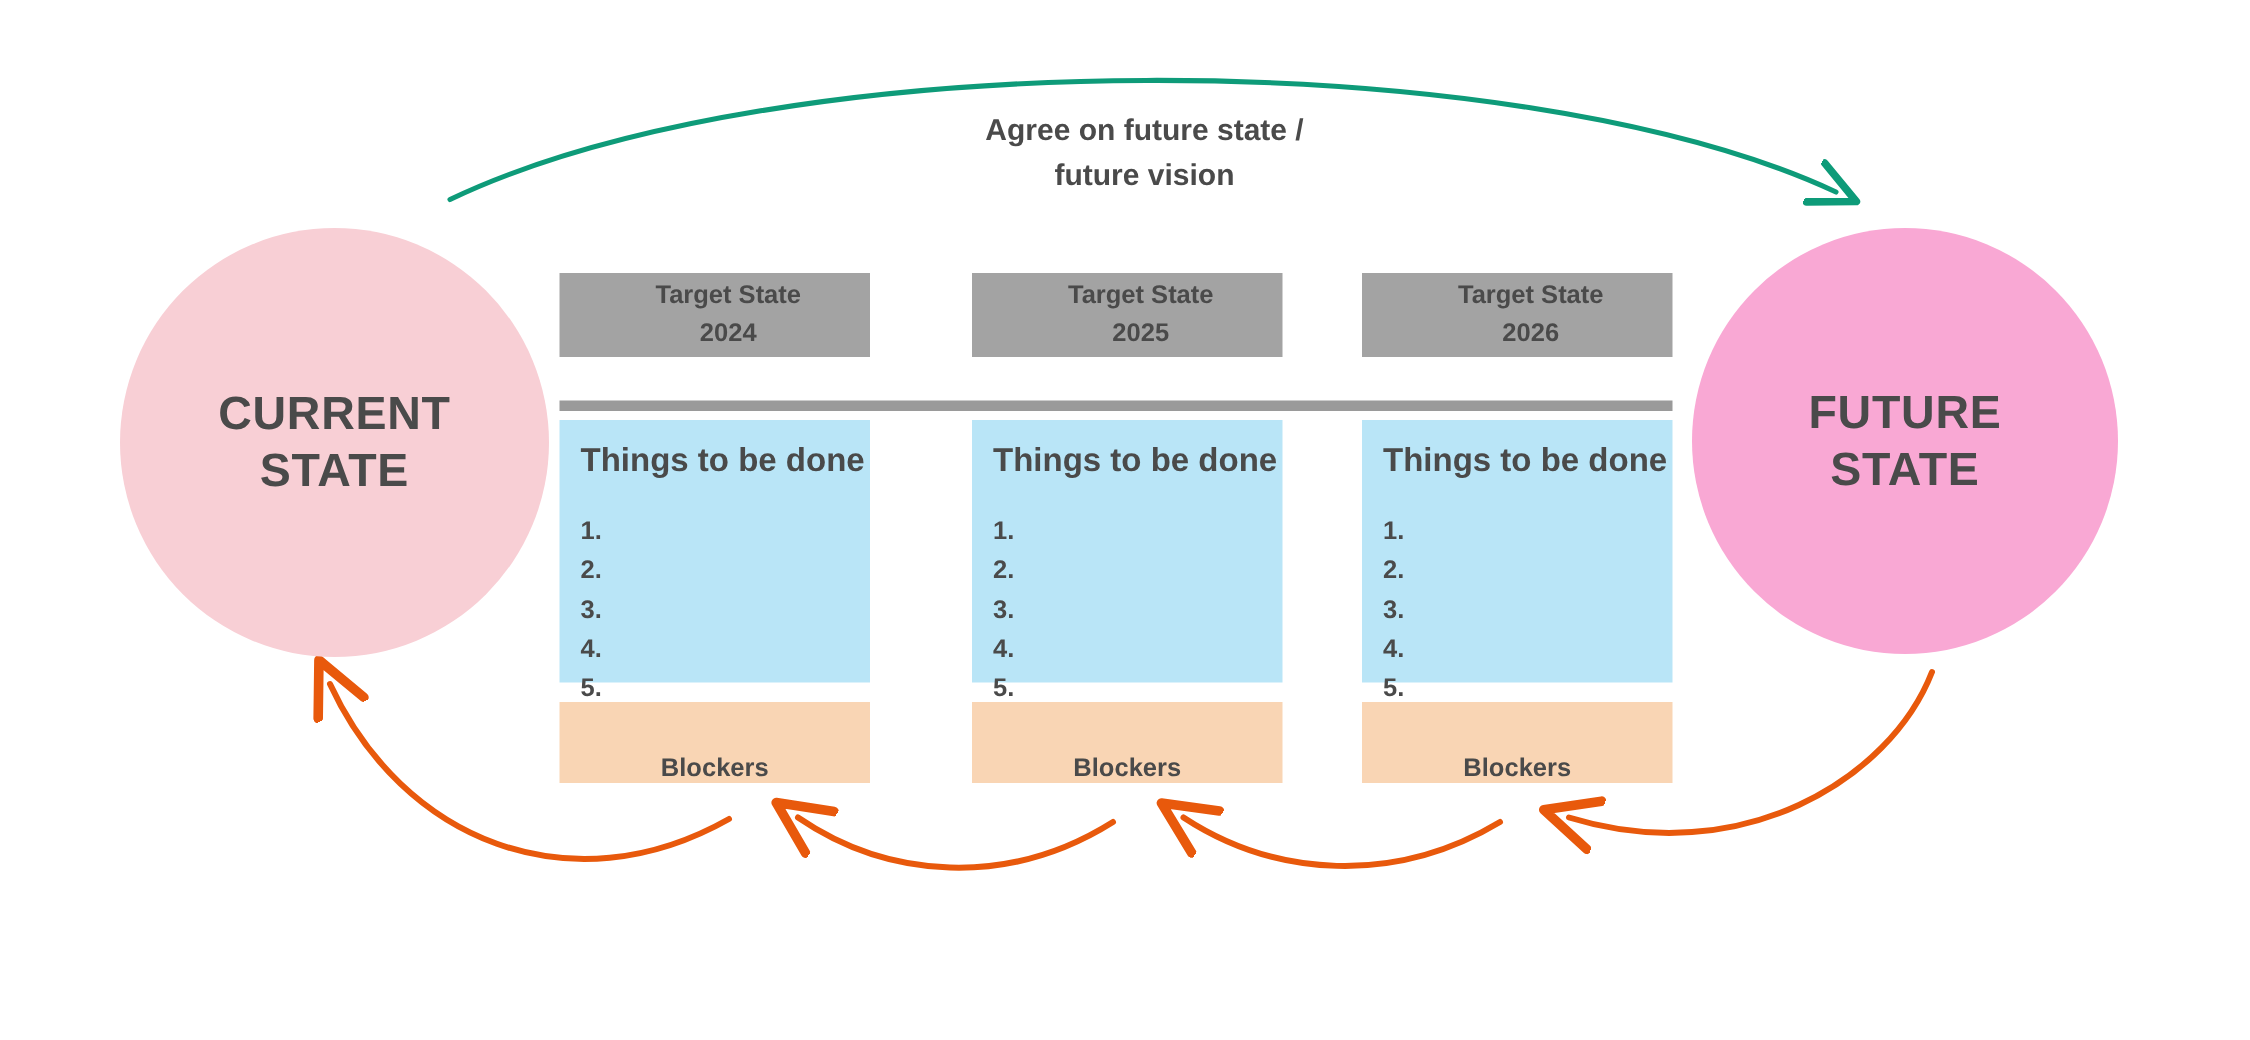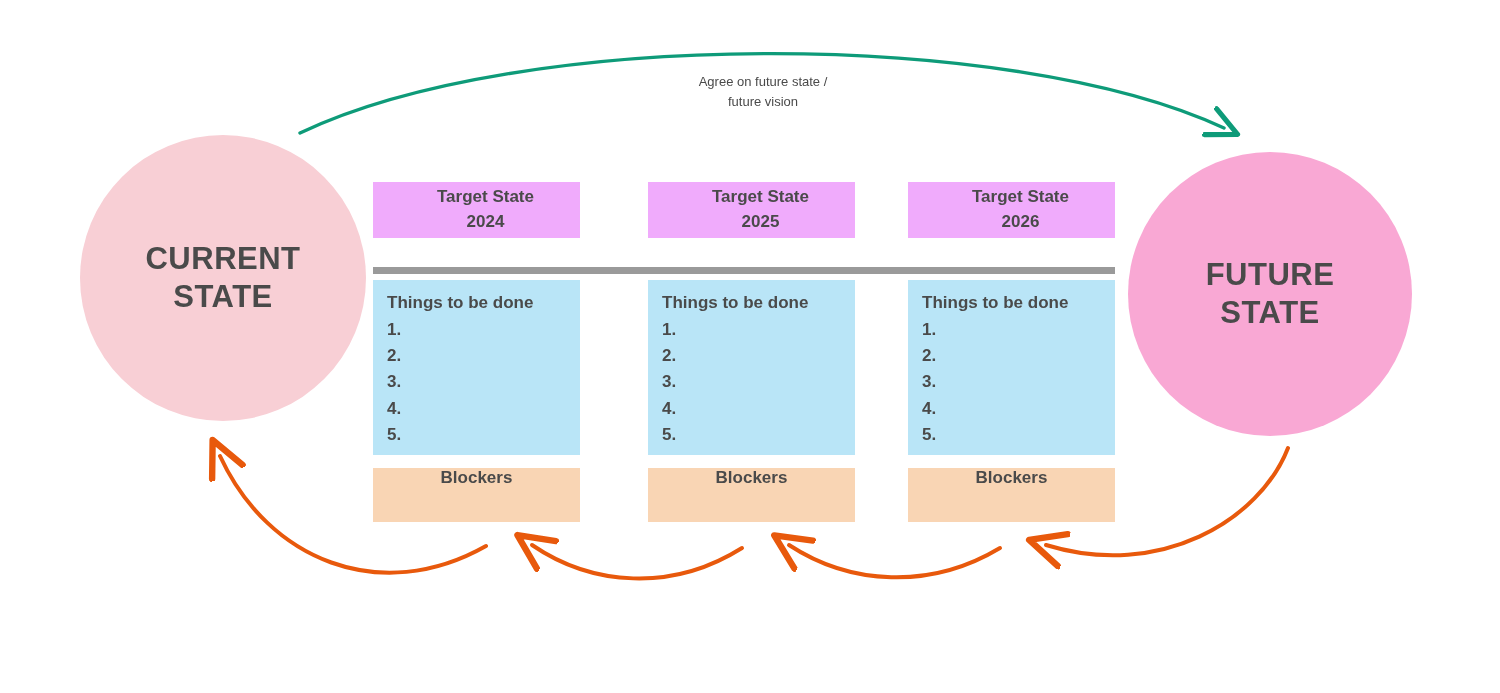--- a/index.html
+++ b/index.html
@@ -40,21 +40,21 @@
   .state-circle .state-label {
     font-size: 31px;
     font-weight: bold;
     color: #4a4a4a;
     line-height: 1.22;
     letter-spacing: 0.5px;
     white-space: pre-line;
   }
   #circle-current {
     left: 80px;
-    top: 135px;
+    top: 152px;
     width: 286px;
     height: 286px;
     background: #f8cfd5;
   }
   #circle-future {
     left: 1128px;
     top: 152px;
     width: 284px;
     height: 284px;
     background: #f9a8d4;
@@ -65,21 +65,21 @@
     position: absolute;
     width: 207px;
     top: 182px;
   }
   #column-0 { left: 373px; }
   #column-1 { left: 648px; }
   #column-2 { left: 908px; }
 
   .target-card {
     height: 56px;
-    background: #f0abfc;
+    background: #a3a3a3;
     display: flex;
     align-items: center;
     justify-content: center;
     text-align: center;
     padding-left: 18px;
   }
   .target-card .target-text {
     font-size: 17px;
     font-weight: bold;
     color: #4a4a4a;
@@ -90,46 +90,46 @@
   .todo-card {
     position: absolute;
     top: 98px;
     width: 207px;
     height: 175px;
     background: #b9e5f7;
     box-sizing: border-box;
     padding: 10px 0 0 14px;
   }
   .todo-title {
-    font-size: 17px;
+    font-size: 22px;
     font-weight: bold;
     color: #4a4a4a;
     line-height: 1.5;
-    margin-bottom: 1px;
+    margin-bottom: 18px;
   }
   .todo-list {
     list-style: none;
     margin: 0;
     padding: 0;
   }
   .todo-list li {
     font-size: 17px;
     font-weight: bold;
     color: #4a4a4a;
     line-height: 1.55;
   }
 
   .blockers-card {
     position: absolute;
     top: 286px;
     width: 207px;
     height: 54px;
     background: #f9d5b4;
     display: flex;
-    align-items: flex-start;
+    align-items: flex-end;
     justify-content: center;
   }
   .blockers-card .blockers-text {
     font-size: 17px;
     font-weight: bold;
     color: #4a4a4a;
   }
 
   
   #divider {
@@ -138,22 +138,22 @@
     top: 267px;
     width: 742px;
     height: 7px;
     background: #9a9a9a;
   }
 
   
   .caption {
     position: absolute;
     text-align: center;
-    font-size: 13px;
-    font-weight: normal;
+    font-size: 20px;
+    font-weight: bold;
     color: #4a4a4a;
     line-height: 1.5;
     white-space: pre-line;
   }
   #caption-top {
     left: 583px;
     top: 72px;
     width: 360px;
   }
   #caption-bottom {

